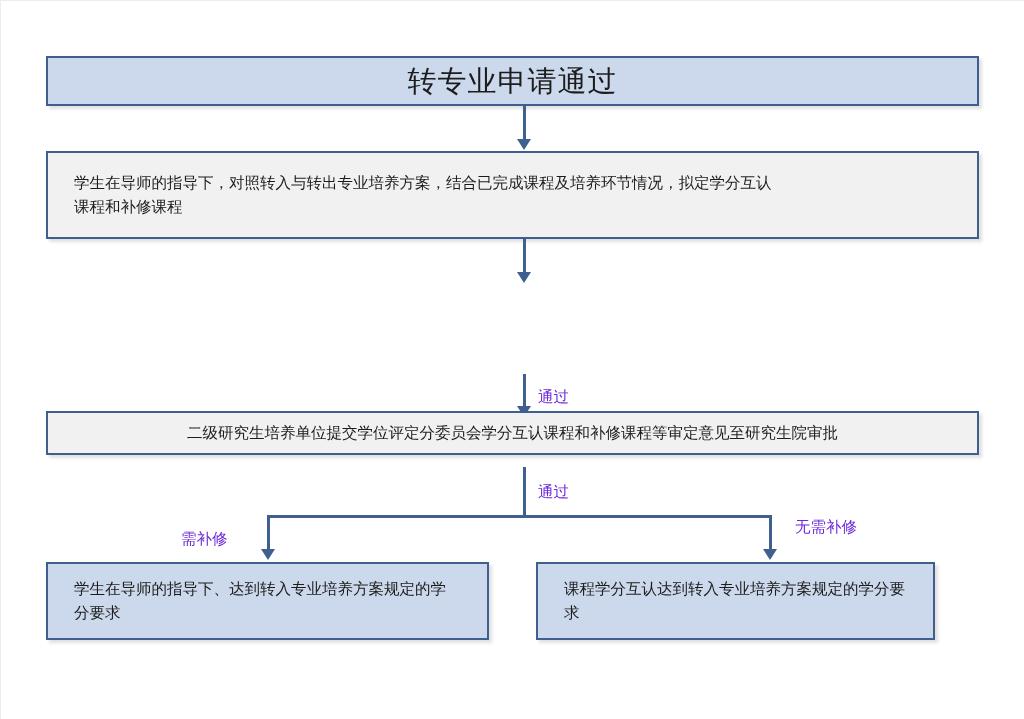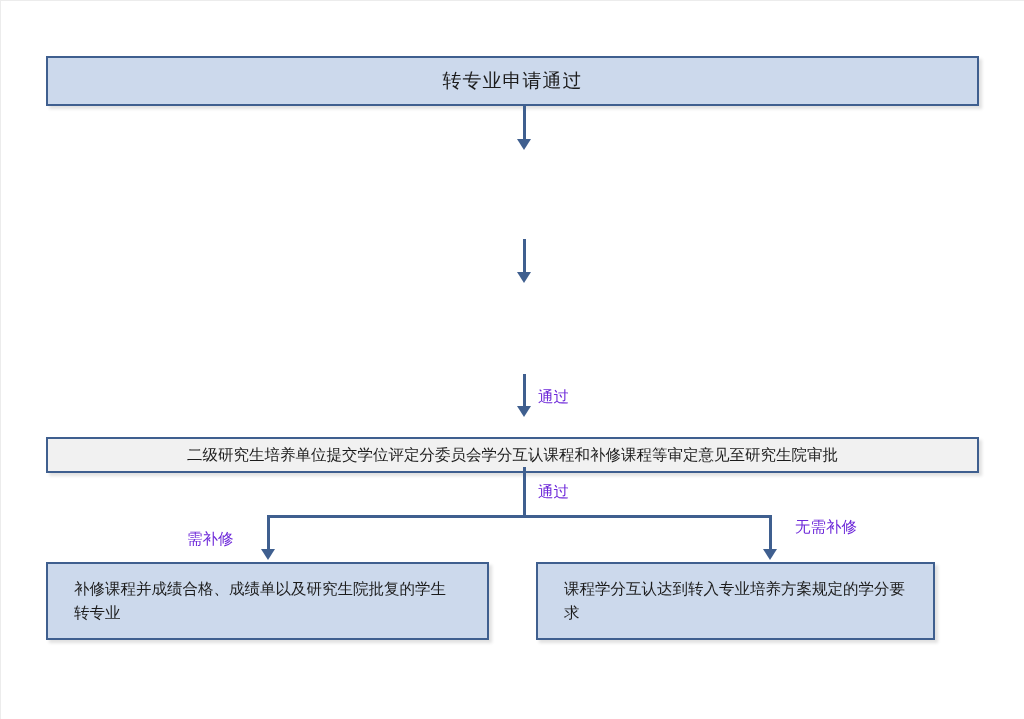--- a/index.html
+++ b/index.html
@@ -44,25 +44,25 @@
     width: 100%;
     color: #1c1c1c;
     line-height: 1.55;
     white-space: pre-line;
   }
   .node.align-left .txt  { text-align: left;  padding: 0 26px; }
   .node.align-center .txt{ text-align: center; padding: 0 18px; }
 
   
   #node-title   { left:45px;  top:55px;  width:933px; height:50px; }
-  #node-title .txt { font-size: 19px; letter-spacing: 1px; }
+  #node-title .txt { font-size: 29px; letter-spacing: 1px; }
 
   #node-plan    { left:45px;  top:150px; width:933px; height:88px; }
   #node-submit  { left:45px;  top:285px; width:933px; height:88px; }
-  #node-review  { left:45px;  top:436px; width:933px; height:36px; }
+  #node-review  { left:45px;  top:410px; width:933px; height:44px; }
   #node-makeup  { left:45px;  top:561px; width:443px; height:78px; }
   #node-exempt  { left:535px; top:561px; width:399px; height:78px; }
 
   .node .txt.body { font-size: 15.5px; }
 
   
   .vline {
     position: absolute;
     width: 3px;
     background: #3f5f8f;
@@ -101,35 +101,39 @@
 
   
   .edge-label {
     position: absolute;
     font-size: 15.5px;
     color: #6d28d9;
     white-space: nowrap;
   }
   #label-pass1   { left:537px; top:386px; }
   #label-pass2   { left:537px; top:481px; }
-  #label-need    { left:186px; top:528px; }
+  #label-need    { left:180px; top:528px; }
   #label-noneed  { left:794px; top:516px; }
 </style>
 </head>
 <body>
 
 <div id="canvas">
 
   <div class="node fill-blue align-center" id="node-title">
     <span class="txt">转专业申请通过</span>
   </div>
 
   <div class="vline" id="conn1-line"></div>
   <div class="arrowhead" id="conn1-arrow"></div>
 
+  <div class="node fill-gray align-left" id="node-plan">
+    <span class="txt body">学生在导师的指导下，对照转入与转出专业培养方案，结合已完成课程及培养环节情况，拟定学分互认
+课程和补修课程</span>
+  </div>
 
   <div class="vline" id="conn2-line"></div>
   <div class="arrowhead" id="conn2-arrow"></div>
 
 
   <div class="vline" id="conn3-line"></div>
   <div class="arrowhead" id="conn3-arrow"></div>
   <div class="edge-label" id="label-pass1">通过</div>
 
   <div class="node fill-gray align-center" id="node-review">
@@ -142,20 +146,20 @@
   <div class="hline" id="bus-h"></div>
   <div class="vline" id="bus-left"></div>
   <div class="vline" id="bus-right"></div>
   <div class="arrowhead" id="bus-left-arrow"></div>
   <div class="arrowhead" id="bus-right-arrow"></div>
 
   <div class="edge-label" id="label-need">需补修</div>
   <div class="edge-label" id="label-noneed">无需补修</div>
 
   <div class="node fill-blue align-left" id="node-makeup">
-    <span class="txt body">补修课程并成绩合格、成绩单以及研究生院批复的学生转专业</span>
+    <span class="txt body">学生在导师的指导下、达到转入专业培养方案规定的学分要求</span>
   </div>
 
   <div class="node fill-blue align-left" id="node-exempt">
     <span class="txt body">课程学分互认达到转入专业培养方案规定的学分要求</span>
   </div>
 
 </div>
 
 </body></html>

